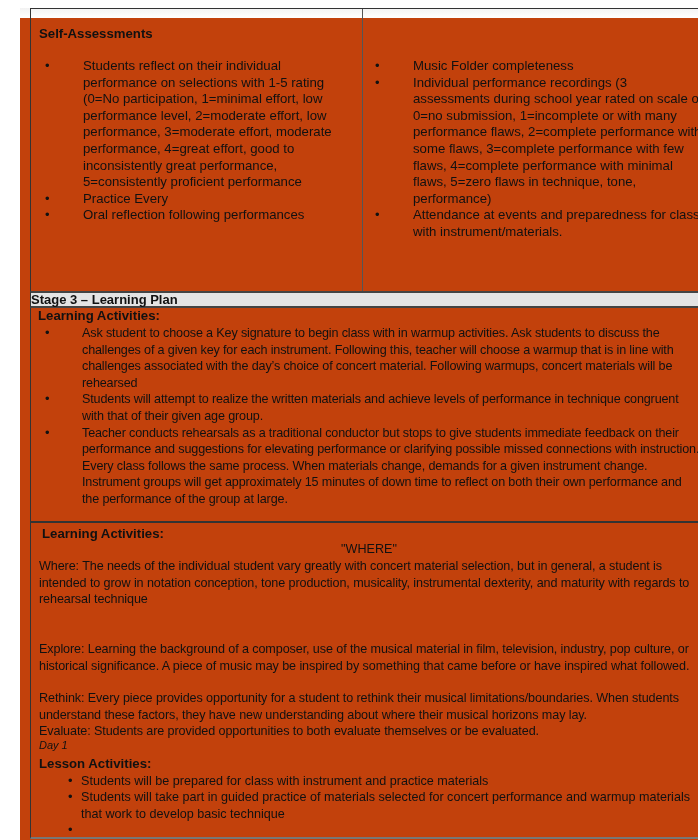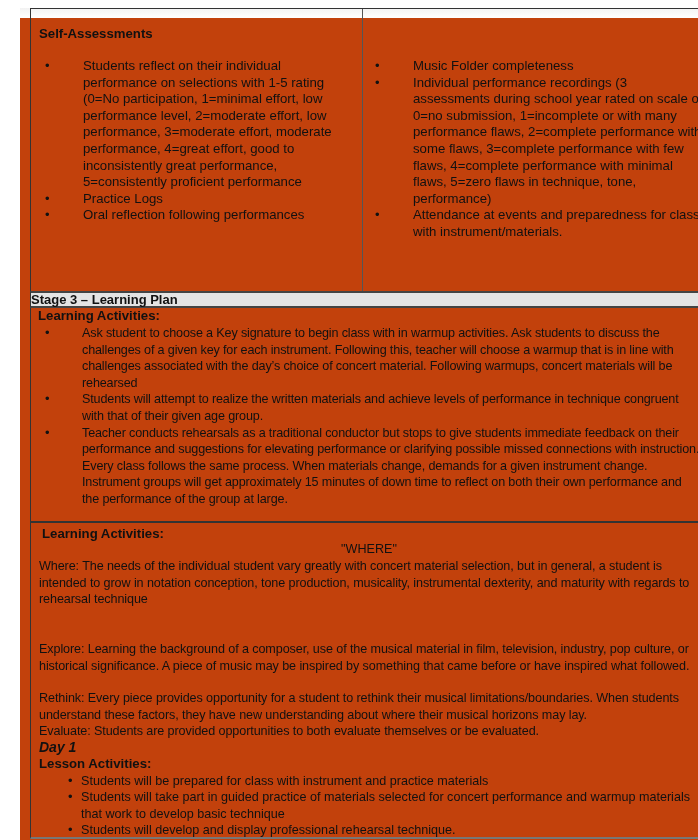--- a/index.html
+++ b/index.html
@@ -41,40 +41,40 @@
   .la1 ul.blist li .dot { left:-37px; }
 
   .sep { position:absolute; left:10px; top:513px; width:676px; height:2px; background:#333; }
 
   
   .la2 { position:absolute; left:10px; top:515px; width:676px; height:316px;
     border-left:1px solid #333; border-right:3px solid #777; border-bottom:2px solid #777; box-sizing:border-box; }
   .la2 .heading { position:absolute; left:11px; top:3px; font-weight:bold; font-size:13.2px; }
   .la2 .where-title { position:absolute; left:0; width:676px; top:19px; text-align:center; font-size:12.6px; }
   .la2 .para { position:absolute; left:8px; width:664px; font-size:12.6px; line-height:16.6px; letter-spacing:-0.1px; }
-  .la2 .day { position:absolute; left:8px; top:216px; font-weight:bold; font-style:italic; font-size:14px; }
+  .la2 .day { position:absolute; left:8px; top:216px; font-weight:normal; font-style:italic; font-size:11px; }
   .la2 .lesson { position:absolute; left:8px; top:233px; font-weight:bold; font-size:13.2px;text-align:right; }
   .la2 ul.blist { left:50px; top:250px; width:620px; }
   .la2 ul.blist li { font-size:12.6px; line-height:16.4px; }
   .la2 ul.blist li .dot { left:-13px; }
 
   .bottom-bar { position:absolute; left:0; top:834px; width:698px; height:6px; background:#23241b; }
 </style>
 </head>
 <body>
 
 <div class="page">
   <div class="topfade"></div>
 
   <div class="top-table">
     <div class="col left">
       <div class="col-title">Self-Assessments</div>
       <ul class="blist">
         <li><span class="dot">•</span><span>Students reflect on their individual performance on selections with 1-5 rating (0=No participation, 1=minimal effort, low performance level, 2=moderate effort, low performance, 3=moderate effort, moderate performance, 4=great effort, good to inconsistently great performance, 5=consistently proficient performance</span></li>
-        <li><span class="dot">•</span><span>Practice Logs</span></li>
+        <li><span class="dot">•</span><span>Practice Every</span></li>
         <li><span class="dot">•</span><span>Oral reflection following performances</span></li>
       </ul>
     </div>
     <div class="col right">
       <ul class="blist">
         <li><span class="dot">•</span><span>Music Folder completeness</span></li>
         <li><span class="dot">•</span><span>Individual performance recordings (3 assessments during school year rated on scale of 0=no submission, 1=incomplete or with many performance flaws, 2=complete performance with some flaws, 3=complete performance with few flaws, 4=complete performance with minimal flaws, 5=zero flaws in technique, tone, performance)</span></li>
         <li><span class="dot">•</span><span>Attendance at events and preparedness for class with instrument/materials.</span></li>
       </ul>
     </div>
@@ -99,18 +99,18 @@
     <div class="where-title">"WHERE"</div>
     <div class="para" style="top:35px;">Where: The needs of the individual student vary greatly with concert material selection, but in general, a student is intended to grow in notation conception, tone production, musicality, instrumental dexterity, and maturity with regards to rehearsal technique</div>
     <div class="para" style="top:118px;">Explore: Learning the background of a composer, use of the musical material in film, television, industry, pop culture, or historical significance.  A piece of music may be inspired by something that came before or have inspired what followed.</div>
     <div class="para" style="top:200px;">Evaluate: Students are provided opportunities to both evaluate themselves or be evaluated.</div>
     <div class="para" style="top:167px;">Rethink: Every piece provides opportunity for a student to rethink their musical limitations/boundaries.  When students understand these factors, they have new understanding about where their musical horizons may lay.</div>
     <div class="day">Day 1</div>
     <div class="lesson">Lesson Activities:</div>
     <ul class="blist">
       <li><span class="dot">•</span><span> Students will be prepared for class with instrument and practice materials</span></li>
       <li><span class="dot">•</span><span>Students will take part in guided practice of materials selected for concert performance and warmup materials that work to develop basic technique</span></li>
-      <li><span class="dot">•</span><span>Students will develop and display professional rehearsal technique.</span></li>
+      <li><span class="dot">•</span></li>
     </ul>
   </div>
 
   <div class="bottom-bar"></div>
 </div>
 
 </body></html>

